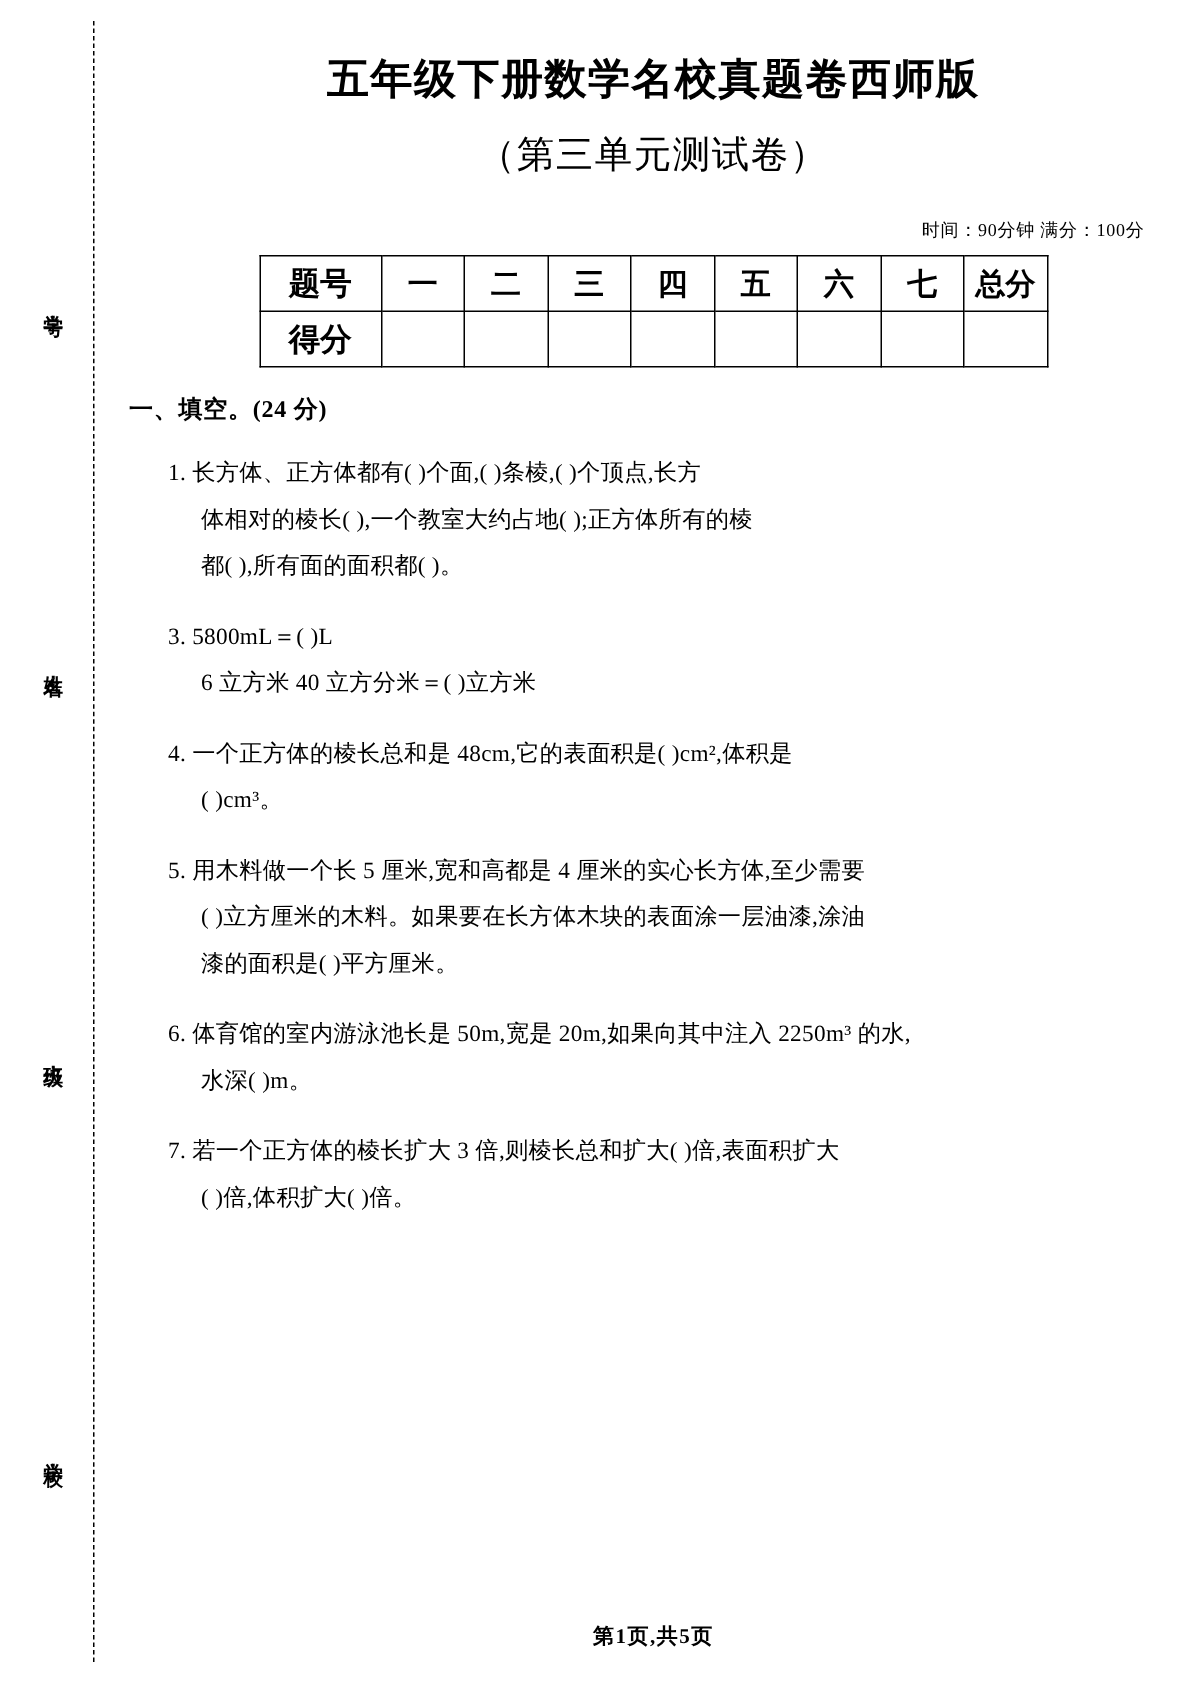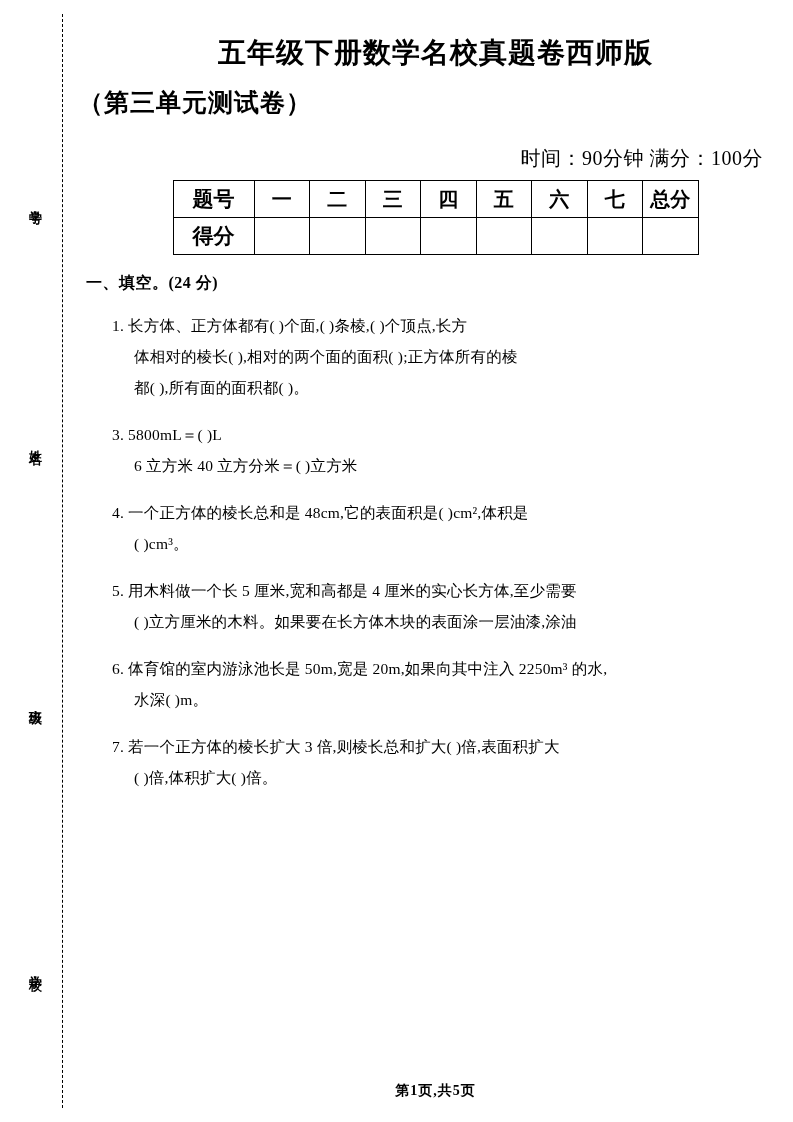--- a/index.html
+++ b/index.html
@@ -60,30 +60,30 @@
 
   .title {
     text-align: center;
     font-size: 28px;
     font-weight: bold;
     letter-spacing: 1px;
     margin-top: 34px;
     font-family: "Liberation Serif", "DejaVu Serif", serif;
   }
   .subtitle {
-    text-align: left;
+    text-align: center;
     font-size: 25px;
-    font-weight: bold;
+    font-weight: normal;
     margin-top: 14px;
     letter-spacing: 1px;
   }
 
   .meta-line {
     text-align: right;
-    font-size: 20px;
+    font-size: 12px;
     margin-top: 26px;
     padding-right: 30px;
     letter-spacing: 0.5px;
   }
 
   
   table.score {
     border-collapse: collapse;
     margin: 8px auto 0 auto;
     width: 526px;
@@ -170,38 +170,39 @@
       <td></td>
       <td></td>
     </tr>
   </tbody>
     </table>
 
   <div class="section-title">一、填空。(24 分)</div>
 
   <div class="q">
     <span class="ln">1. 长方体、正方体都有(            )个面,(            )条棱,(            )个顶点,长方</span>
-    <span class="ln indent">体相对的棱长(            ),相对的两个面的面积(            );正方体所有的棱</span>
+    <span class="ln indent">体相对的棱长(            ),一个教室大约占地(            );正方体所有的棱</span>
     <span class="ln indent">都(            ),所有面的面积都(            )。</span>
   </div>
 
 
   <div class="q">
     <span class="ln">3. 5800mL＝(            )L</span>
     <span class="ln indent">6 立方米 40 立方分米＝(            )立方米</span>
   </div>
 
   <div class="q">
     <span class="ln">4. 一个正方体的棱长总和是 48cm,它的表面积是(            )cm²,体积是</span>
     <span class="ln indent">(            )cm³。</span>
   </div>
 
   <div class="q">
     <span class="ln">5. 用木料做一个长 5 厘米,宽和高都是 4 厘米的实心长方体,至少需要</span>
     <span class="ln indent">(            )立方厘米的木料。如果要在长方体木块的表面涂一层油漆,涂油</span>
+    <span class="ln indent">漆的面积是(            )平方厘米。</span>
   </div>
 
   <div class="q">
     <span class="ln">6. 体育馆的室内游泳池长是 50m,宽是 20m,如果向其中注入 2250m³ 的水,</span>
     <span class="ln indent">水深(            )m。</span>
   </div>
 
   <div class="q">
     <span class="ln">7. 若一个正方体的棱长扩大 3 倍,则棱长总和扩大(            )倍,表面积扩大</span>
     <span class="ln indent">(            )倍,体积扩大(            )倍。</span>

